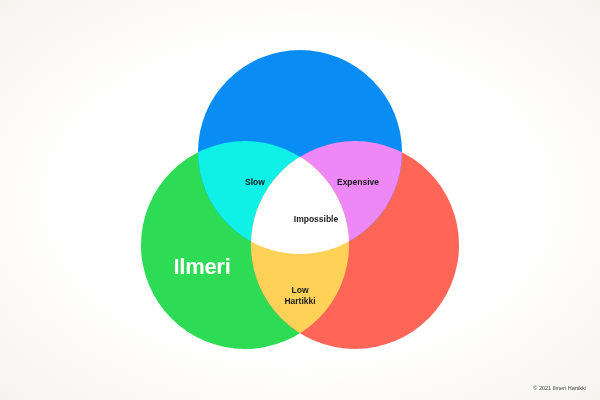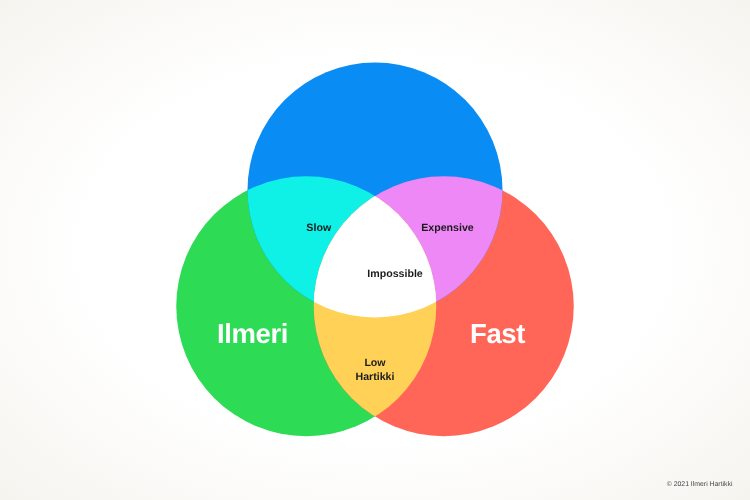--- a/index.html
+++ b/index.html
@@ -55,21 +55,20 @@
     </g>
 
     <g clip-path="url(#clipGood)">
       <g clip-path="url(#clipCheap)">
         <circle cx="355" cy="245" r="104" fill="#ffffff"></circle>
       </g>
     </g>
   </svg>
 
   <div class="lbl big" style="left:202px; top:267px;">Ilmeri</div>
-  <div class="lbl big" style="left:398px; top:267px;">Fast</div>
 
   <div class="lbl small" style="left:242px; top:182px;padding-left:26px;">Slow</div>
   <div class="lbl small" style="left:358px; top:182px;">Expensive</div>
   <div class="lbl small" style="left:316px; top:219px;">Impossible</div>
   <div class="lbl small" style="left:300px; top:296px;">
     <div>Low</div>
     <div>Hartikki</div>
   </div>
 
   <div class="copyright">© 2021 Ilmeri Hartikki</div>

